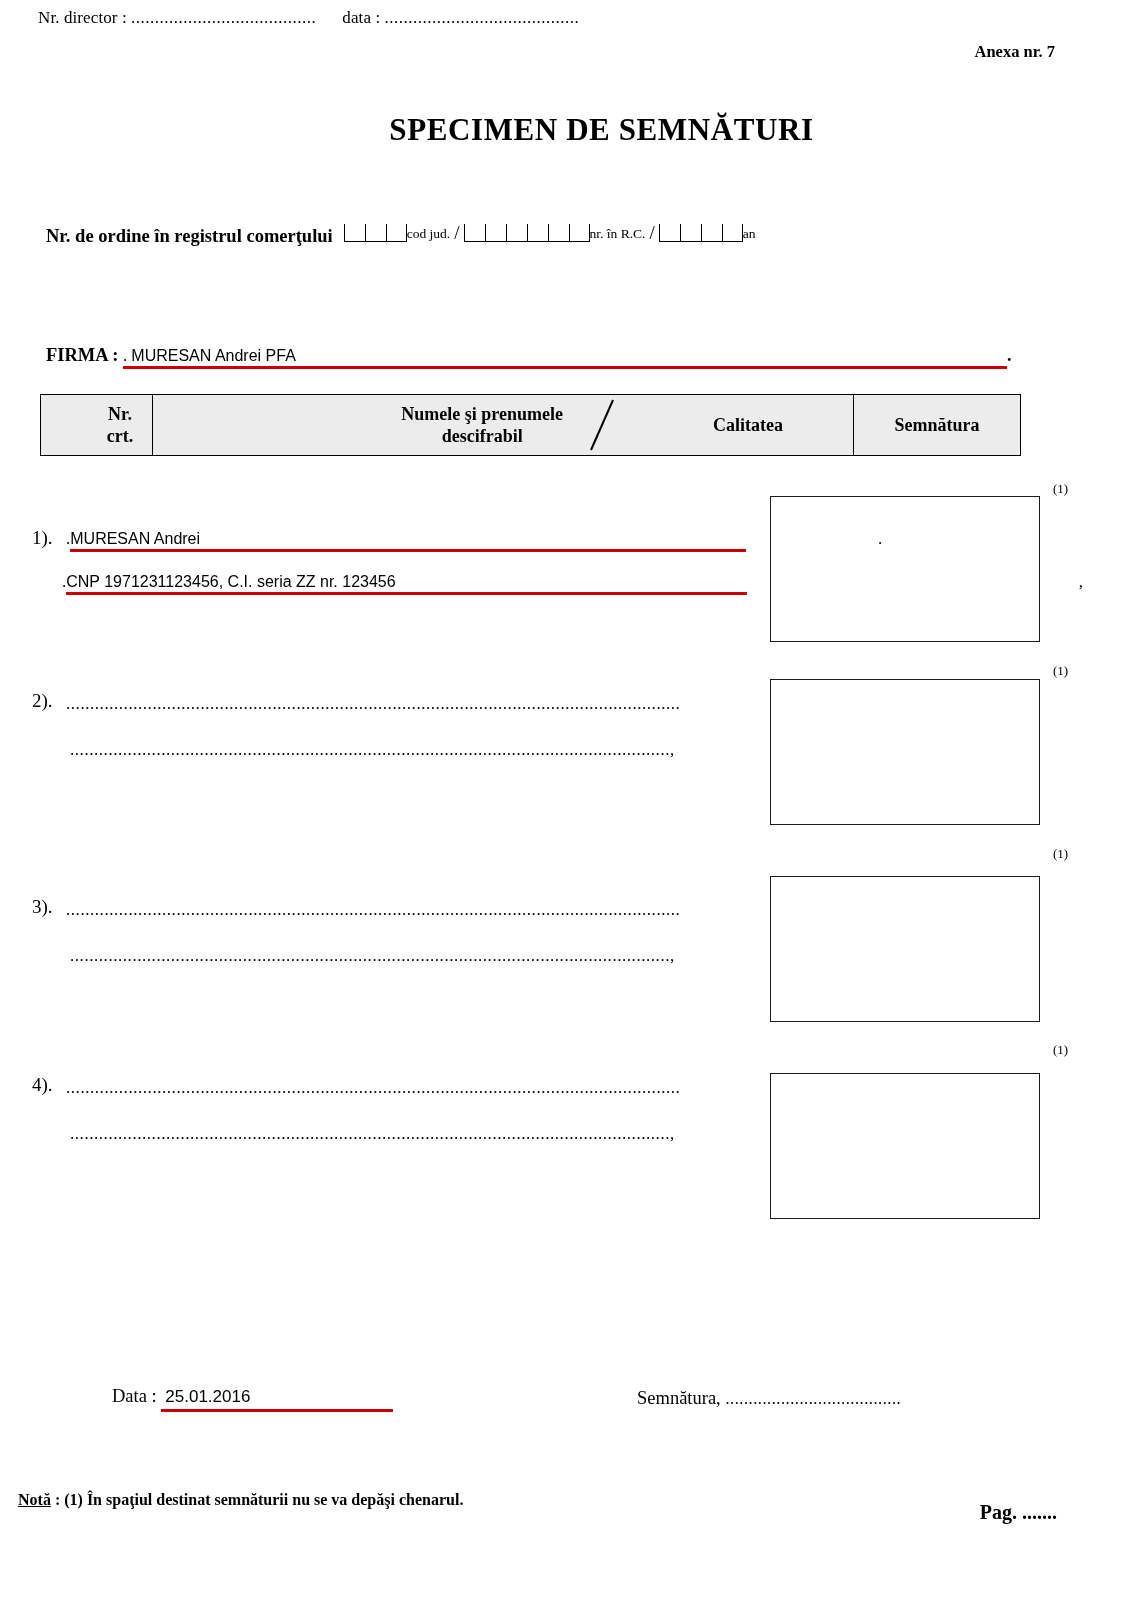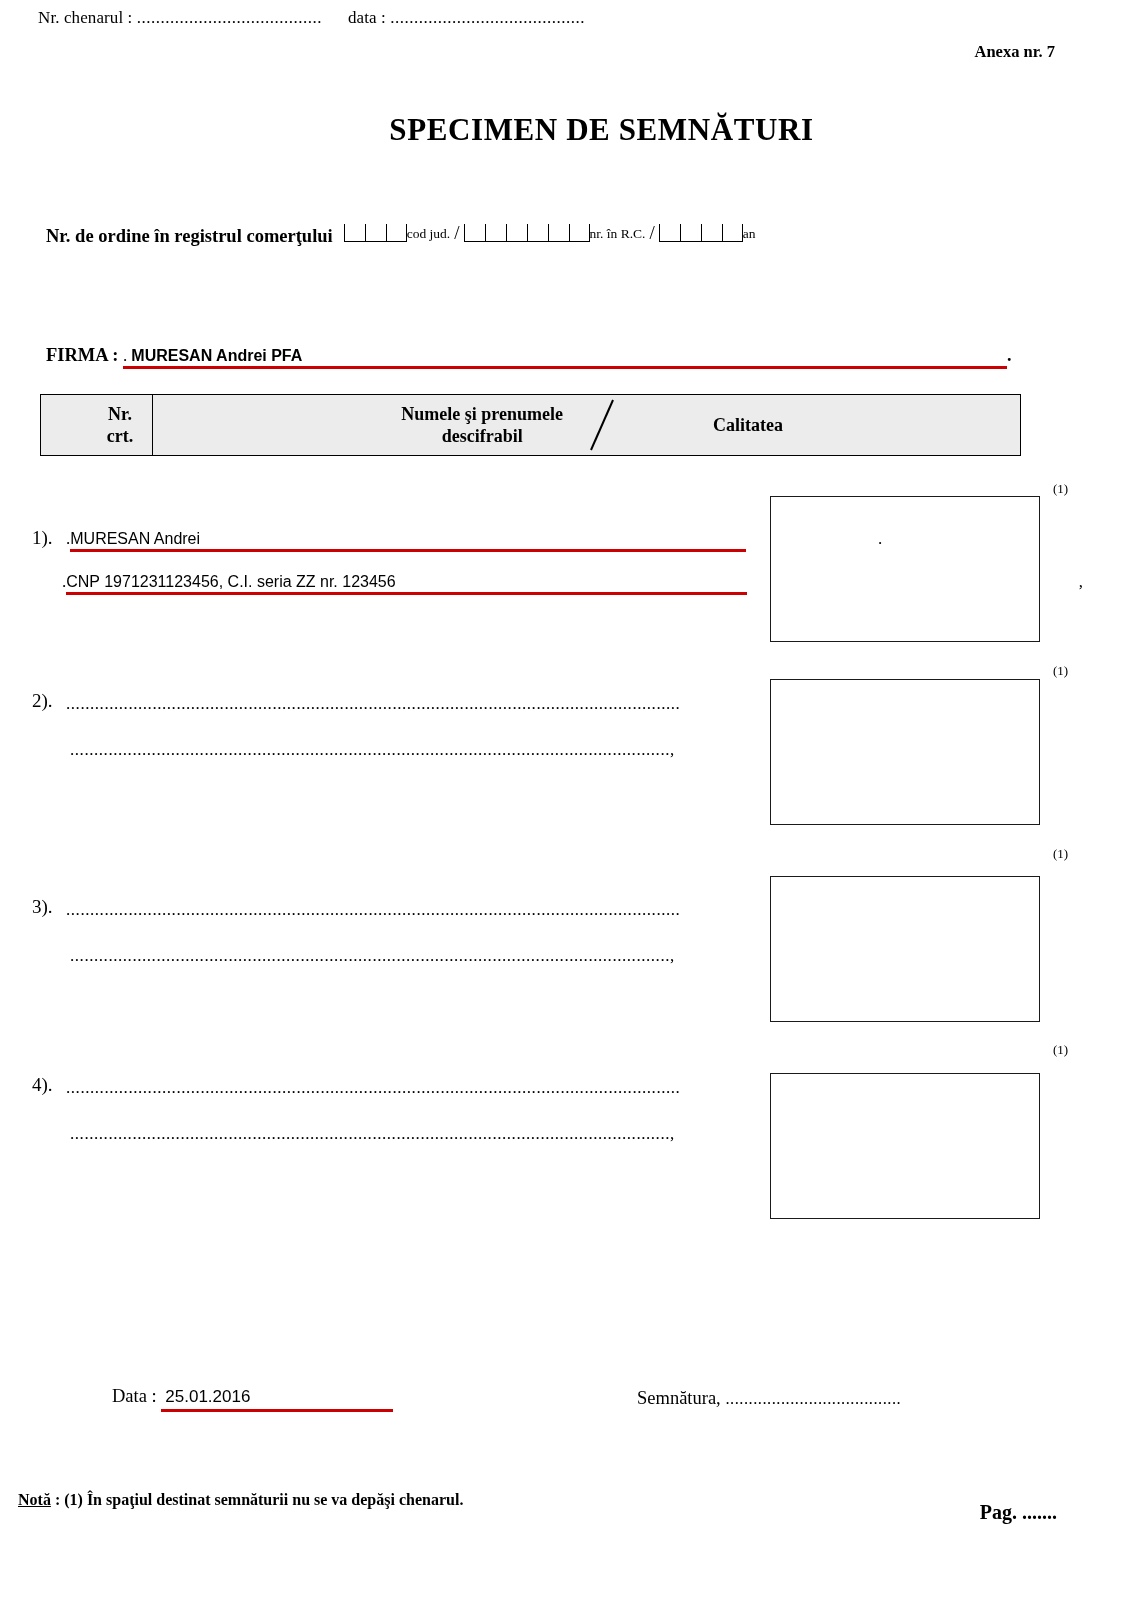--- a/index.html
+++ b/index.html
@@ -99,21 +99,21 @@
   }
   .firma-val-wrap {
     display: inline-block;
     position: relative;
     width: 884px;
     vertical-align: bottom;
   }
   .firma-val {
     font-family: "Liberation Sans", sans-serif;
     font-size: 16px;
-    font-weight: bold;
+    font-weight: normal;
     display: inline-block;
     padding-left: 4px;
     line-height: 18px;
   }
   .redline {
     position: absolute;
     left: 0;
     bottom: -3px;
     height: 2.6px;
     background: #cc0000;
@@ -203,21 +203,21 @@
   .nota u { text-decoration: underline; }
 
   .pag { top: 1501px; right: 70px; font-size: 20px; font-weight: bold; }
 </style>
 </head>
 <body>
 
 <div class="page">
 
   <div class="abs hdr-line">
-    <span>Nr. chenarul : </span><span class="dots">.......................................</span><span style="display:inline-block;width:26px"></span><span>data : </span><span class="dots">.........................................</span>
+    <span>Nr. director : </span><span class="dots">.......................................</span><span style="display:inline-block;width:26px"></span><span>data : </span><span class="dots">.........................................</span>
   </div>
 
   <div class="abs anexa">Anexa nr. 7</div>
 
   <div class="abs title">SPECIMEN DE SEMNĂTURI</div>
 
   <div class="abs reg-row">
     <span class="reg-label">Nr. de ordine în registrul comerţului</span>
     <span class="boxgroups">
 
@@ -276,20 +276,21 @@
         <div>Numele şi prenumele</div>
         <div>descifrabil</div>
       </div>
     </div>
     <div class="th th-slash">
       <svg width="40" height="58" viewBox="0 0 40 58">
         <line x1="30" y1="4" x2="8" y2="54" stroke="#000" stroke-width="2"></line>
       </svg>
     </div>
     <div class="th th-cal">Calitatea</div>
+    <div class="th th-sem">Semnătura</div>
   </div>
 
   <div class="abs supnote" style="top:481px">(1)</div>
   <div class="abs sigbox" style="top:496px"></div>
 
   <div class="abs rownum" style="top:527px">1).</div>
   <div class="abs" style="top:529px; left:66px">
     <span class="punct">.</span><span class="fill-wrap"><span class="fill-val">MURESAN Andrei</span><span class="redline" style="width:676px; bottom:-4px"></span></span><span class="punct" style="margin-left:678px; position:absolute">.</span>
   </div>
 

